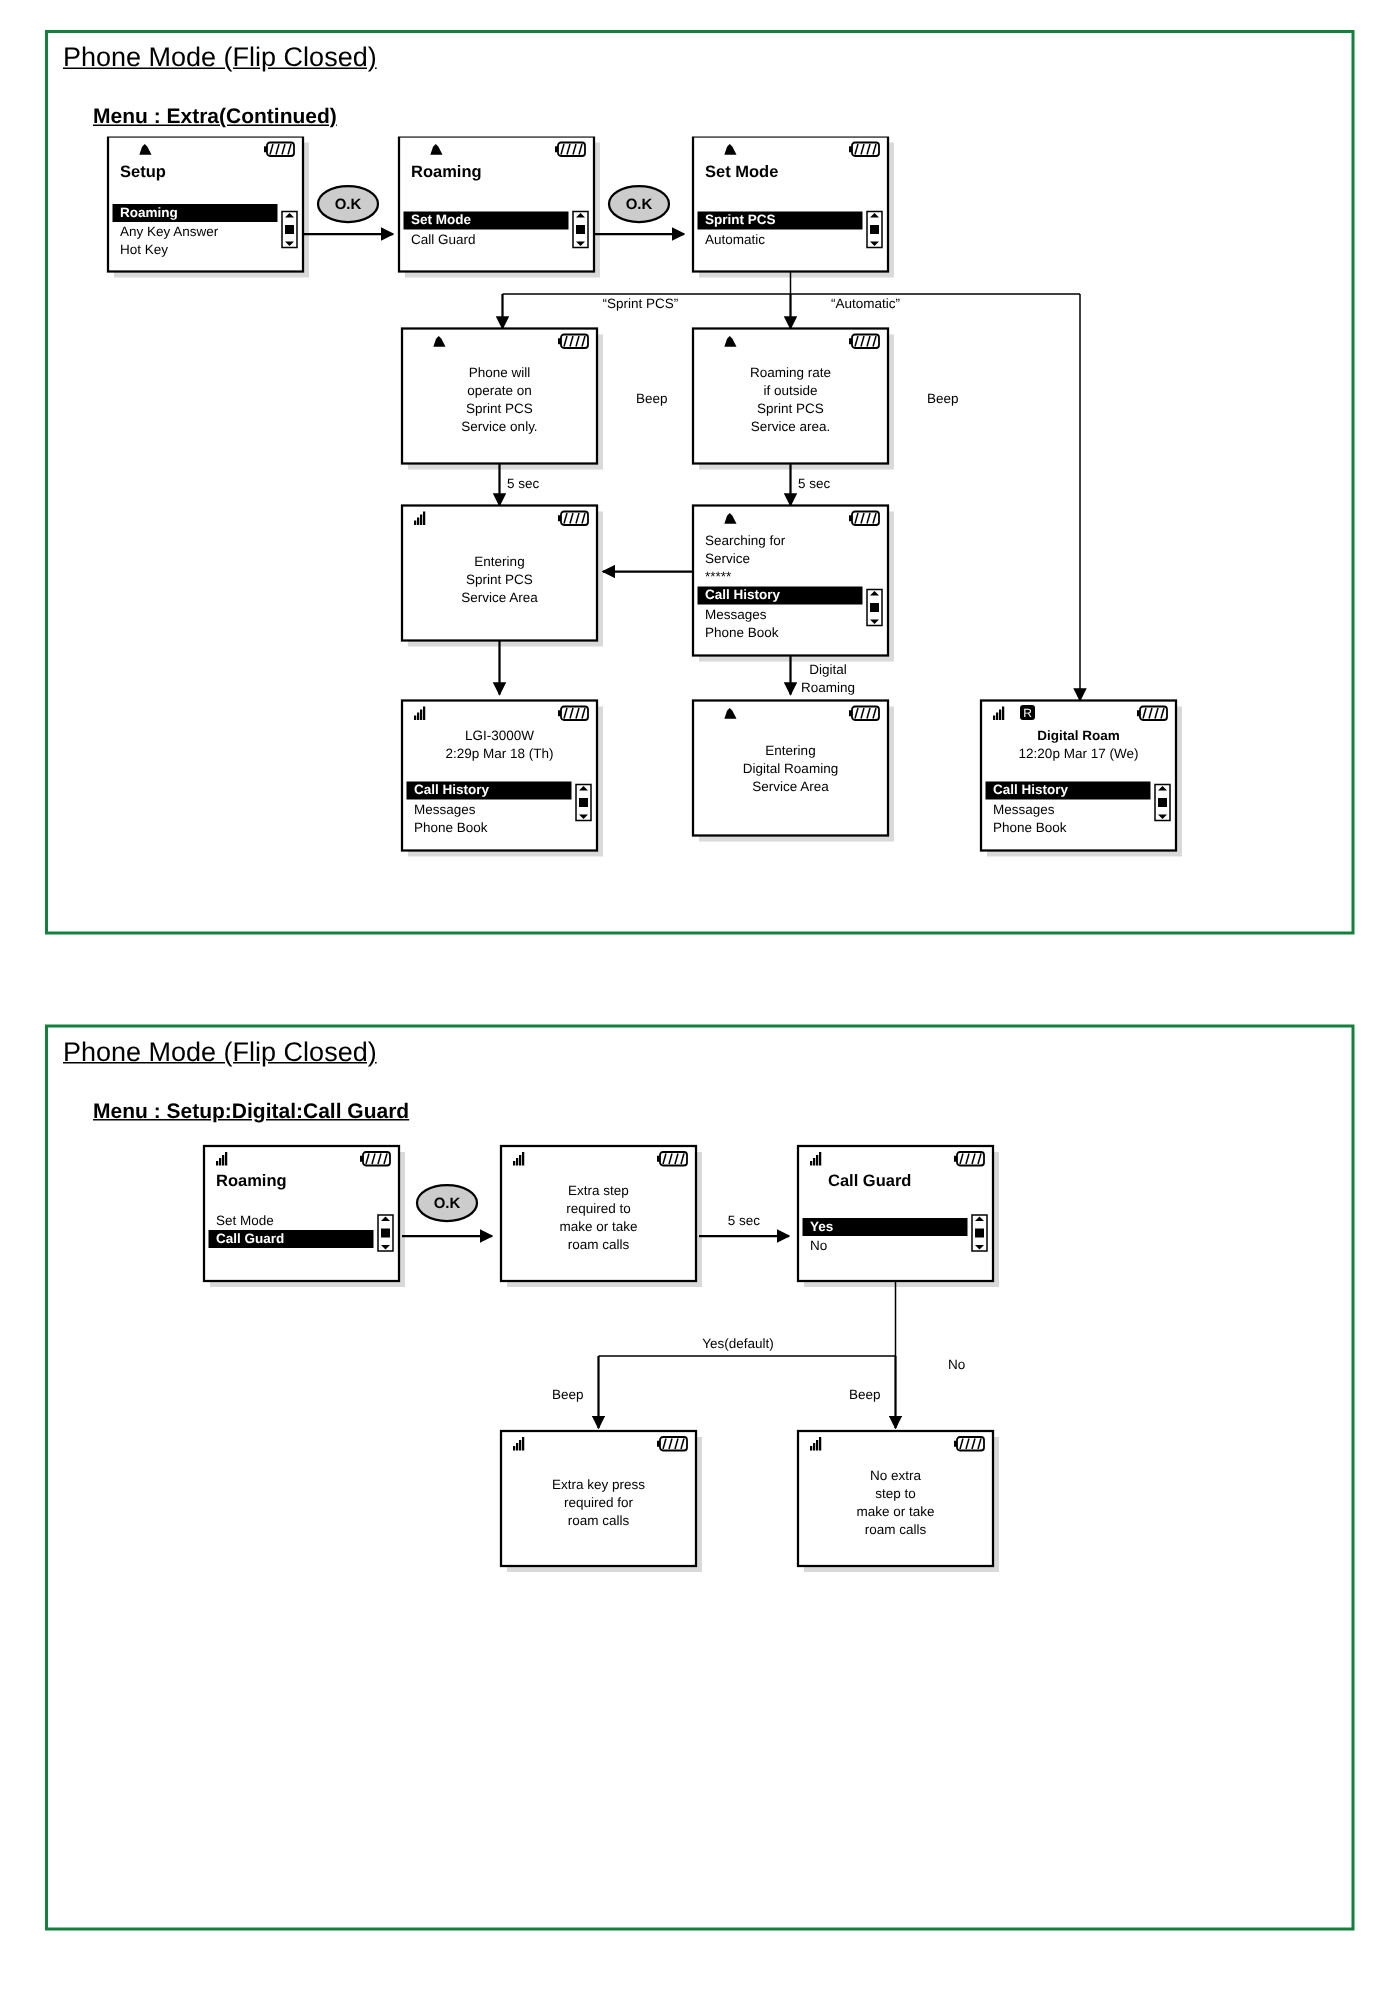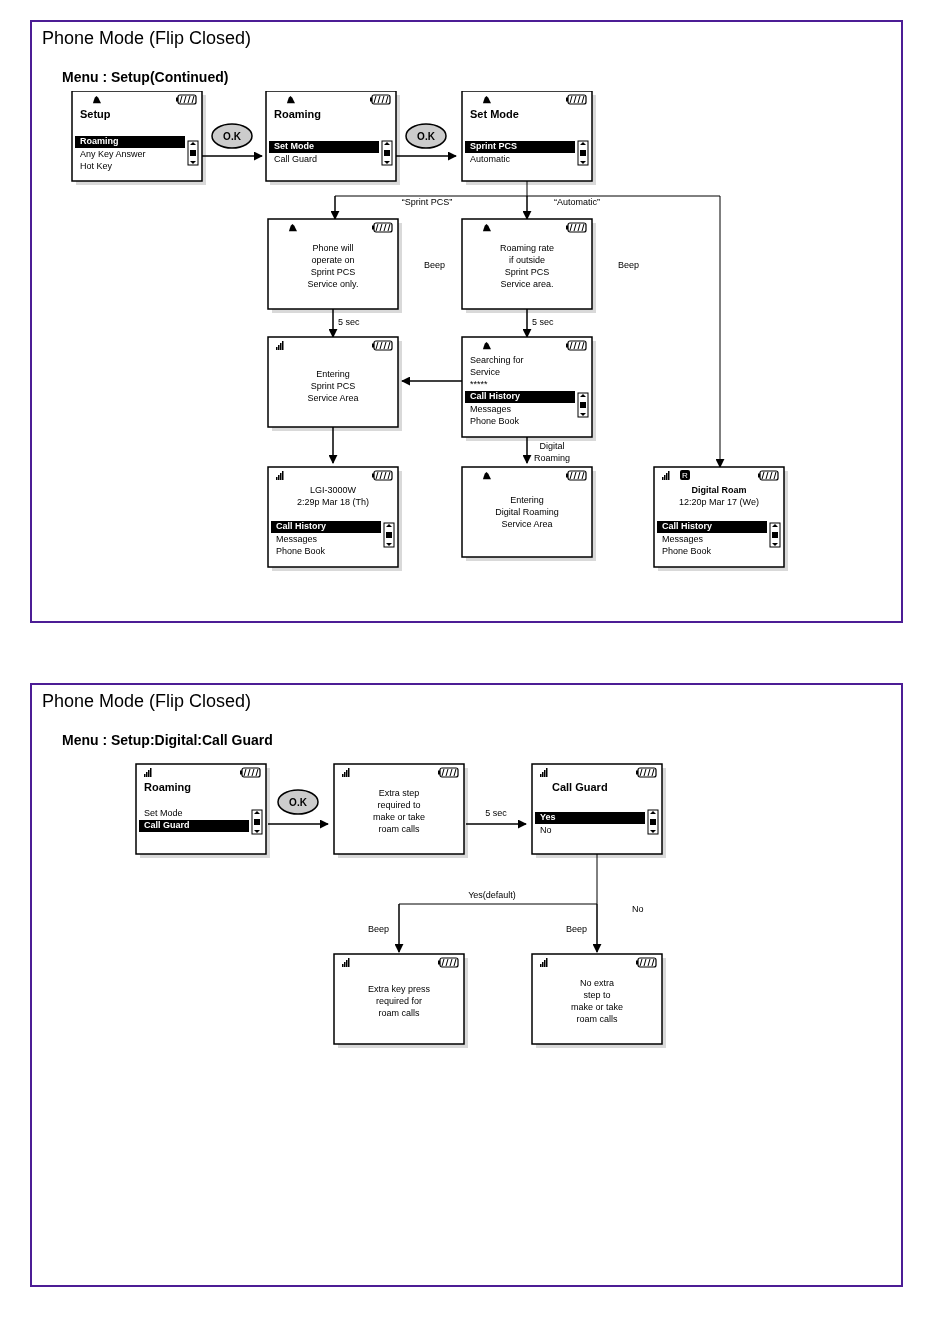--- a/index.html
+++ b/index.html
@@ -1,16 +1,16 @@
 <!DOCTYPE html>
 <html><head>
 <meta charset="utf-8">
 <style>
   body { font-family: Verdana, Arial, sans-serif; margin:0; padding:20px 30px; background:#fff; color:#000; width:933px; box-sizing:border-box;}
-  .panel { border:2px solid #4c1d95; position:relative; margin-bottom:60px; }
+  .panel { border:2px solid #15803d; position:relative; margin-bottom:60px;text-decoration:underline; }
   .panel-title { font-size:18px; padding:6px 10px 0 10px; }
   .panel-sub { font-size:14px; font-weight:bold; padding:20px 0 6px 30px;}
   svg { display:block;}
   .shad { fill:#fff; stroke:#000; stroke-width:1.5;}
   .shad2 { fill:#d9d9d9; stroke:none;}
   .txt { font-family:Verdana, Arial, sans-serif;}
   .bold { font-weight:bold;}
   .invrow { fill:#000;}
   .wtxt { fill:#fff; font-weight:bold;}
   .btxt { fill:#000;}
@@ -20,21 +20,21 @@
   .okpill { fill:#ccc; stroke:#000; stroke-width:1.5;}
   line.arrow { stroke:#000; stroke-width:1.5; marker-end:url(#ah);}
   line.plain { stroke:#000; stroke-width:1;}
   text {dominant-baseline:middle;}
 </style>
 </head>
 <body>
 
 <div class="panel">
   <div class="panel-title">Phone Mode (Flip Closed)</div>
-  <div class="panel-sub">Menu : Setup(Continued)</div>
+  <div class="panel-sub">Menu : Extra(Continued)</div>
 
   <svg width="870" height="530" viewBox="0 0 870 530">
     <defs>
       <marker id="ah" viewBox="0 0 10 10" refX="9" refY="5" markerWidth="6" markerHeight="6" orient="auto">
         <path d="M0,0 L10,5 L0,10 z" fill="#000"></path>
       </marker>
       <g id="status-icons">
         <path d="M3,2 l2,-2 l2,2 l3,6 l-9,0 z" fill="#000" transform="scale(0.9)"></path>
       </g>
       <g id="sig-icon">

